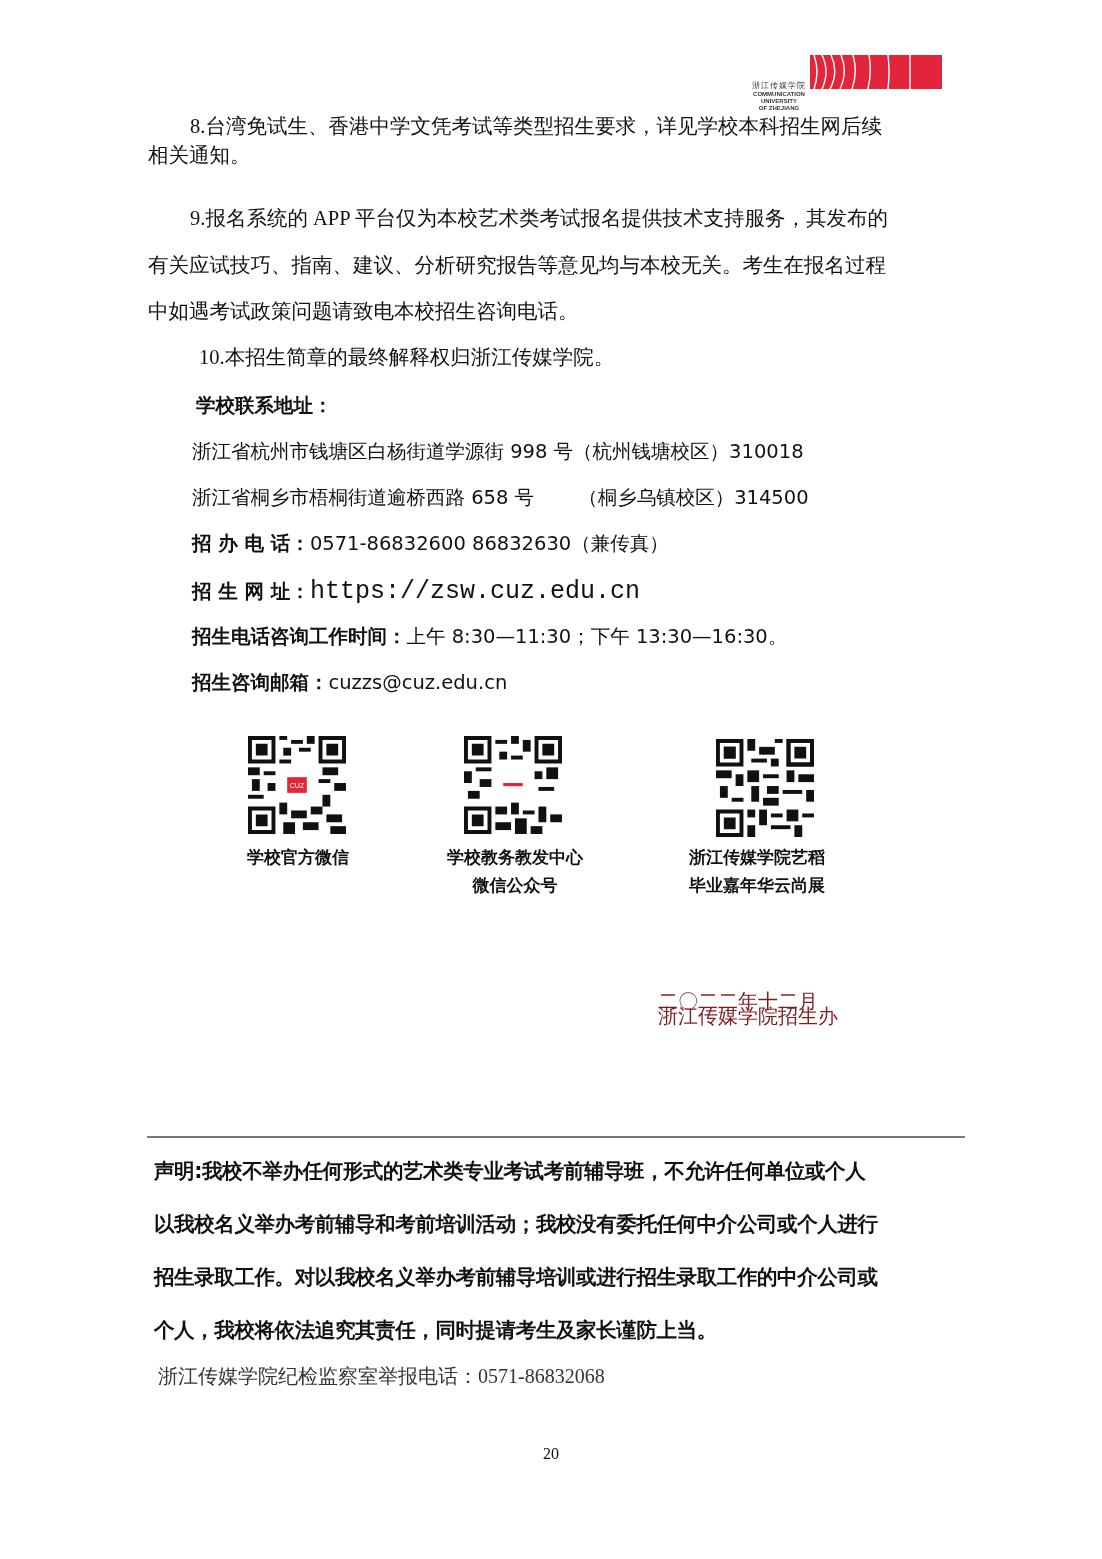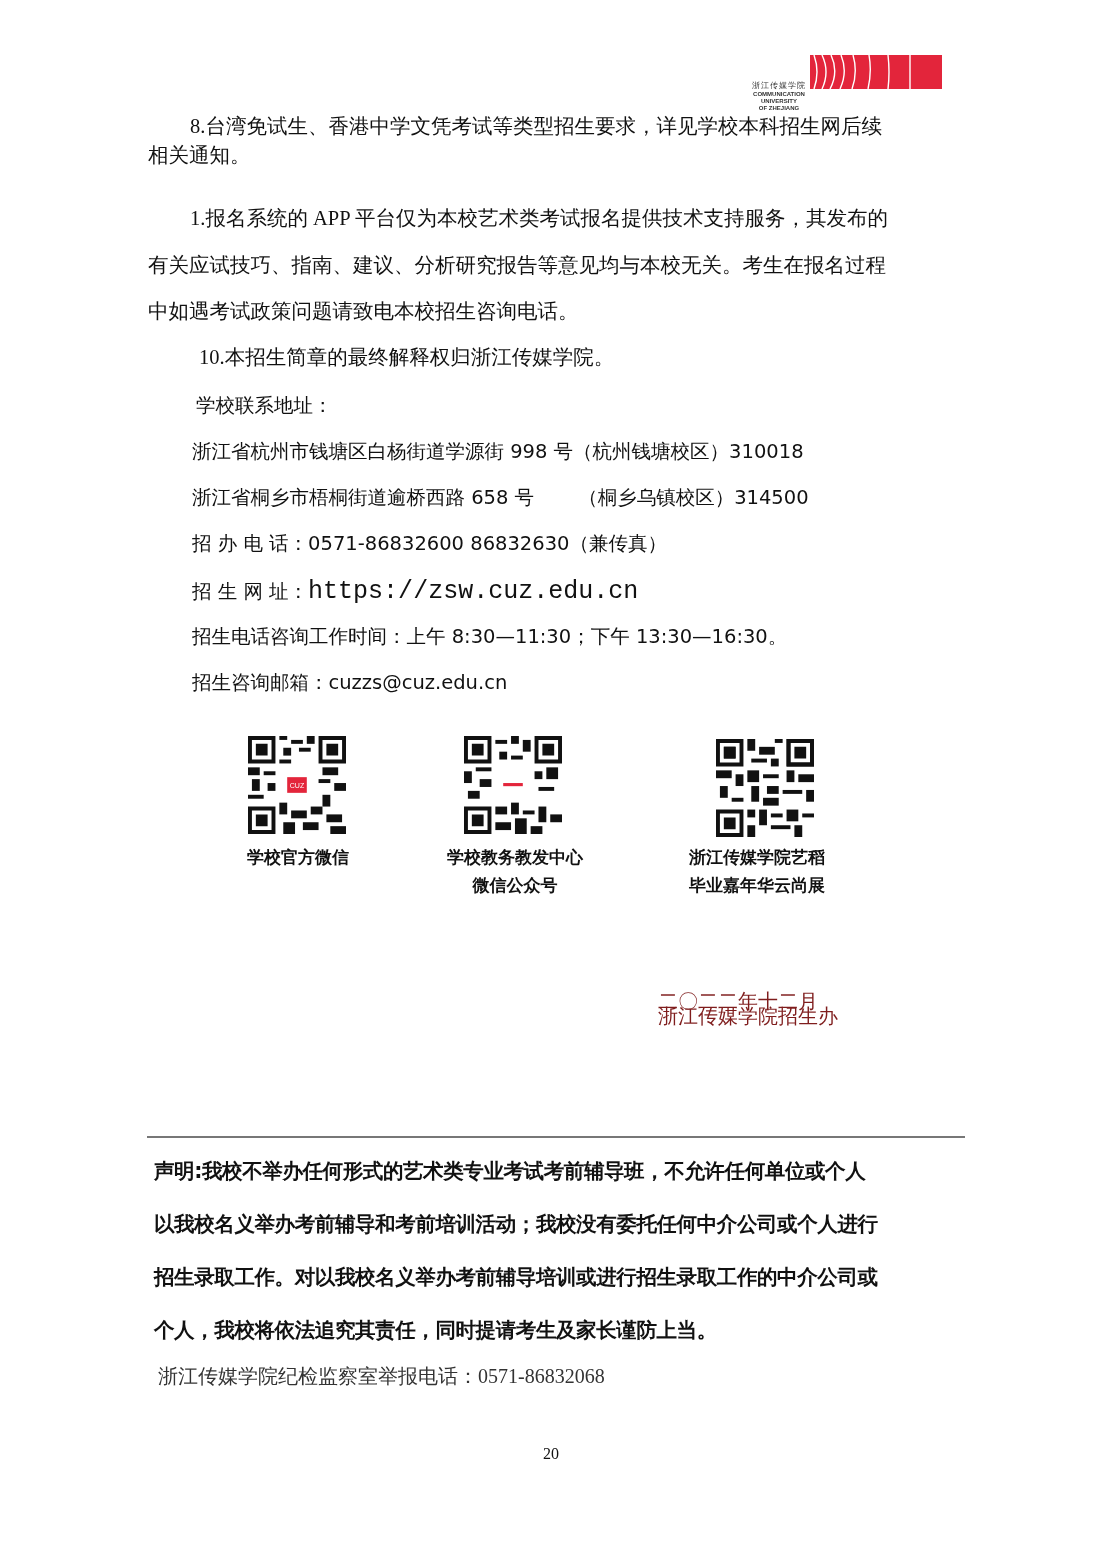--- a/index.html
+++ b/index.html
@@ -10,21 +10,21 @@
   
   .logo { position:absolute; left:752px; top:52px; width:202px; height:40px; display:flex; align-items:center; }
   .logo-text { display:flex; flex-direction:column; align-items:center; margin-right:4px;margin-top:48px; }
   .logo-cn { font-family:"DejaVu Serif", serif; font-size:8px; color:#333; letter-spacing:1px; line-height:10px; }
   .logo-en { font-family:"Liberation Sans", sans-serif; font-size:6px; color:#333; line-height:7px; font-weight:bold; text-align:right; }
   .logo-mark { width:132px; height:34px; background:#e3253b; position:relative; overflow:hidden; }
   .logo-mark svg { position:absolute; left:0; top:0; }
   .line { position:absolute; font-size:20.5px; white-space:nowrap; }
 
   .contact-line { position:absolute; left:192px; font-size:19.5px; white-space:nowrap; font-family:"DejaVu Sans", sans-serif; }
-  .contact-line .lbl { font-weight:normal; }
+  .contact-line .lbl { font-weight:bold; }
 
   .qr { position:absolute; width:98px; height:98px; }
   .qr-cap { position:absolute; font-family:"DejaVu Sans", sans-serif; font-weight:bold; font-size:17px; text-align:center; line-height:28px; white-space:nowrap; }
 
   .sign { position:absolute; left:658px; font-size:20px; font-family:"DejaVu Sans", sans-serif; color:#7f1d1d; }
 
   .rule { position:absolute; left:147px; top:1136px; width:818px; height:2px; background:#777; }
 
   .decl { position:absolute; left:154px; width:800px; font-size:20.5px; font-weight:bold; font-family:"DejaVu Sans", sans-serif; line-height:53px; letter-spacing:-0.4px; }
 
@@ -52,21 +52,21 @@
         <path d="M58 34 Q62 17 59 0"></path>
         <path d="M78 34 Q80 17 78 0"></path>
         <path d="M100 34 L100 0"></path>
       </g>
     </svg>
   </div>
 </div>
 
 <div class="line serif" style="left:190px; top:112px;">8.台湾免试生、香港中学文凭考试等类型招生要求，详见学校本科招生网后续</div>
 <div class="line serif" style="left:148px; top:141px;">相关通知。</div>
-<div class="line serif" style="left:190px; top:204px;">1.报名系统的 APP 平台仅为本校艺术类考试报名提供技术支持服务，其发布的</div>
+<div class="line serif" style="left:190px; top:204px;">9.报名系统的 APP 平台仅为本校艺术类考试报名提供技术支持服务，其发布的</div>
 <div class="line serif" style="left:148px; top:251px;">有关应试技巧、指南、建议、分析研究报告等意见均与本校无关。考生在报名过程</div>
 <div class="line serif" style="left:148px; top:297px;">中如遇考试政策问题请致电本校招生咨询电话。</div>
 <div class="line serif" style="left:199px; top:343px;">10.本招生简章的最终解释权归浙江传媒学院。</div>
 
 <div class="contact-line" style="left:196px; top:392px;">
   <span class="lbl">学校联系地址：</span>
 </div>
 <div class="contact-line" style="top:438px;">浙江省杭州市钱塘区白杨街道学源街 998 号（杭州钱塘校区）310018</div>
 <div class="contact-line" style="top:484px;">
   <span>浙江省桐乡市梧桐街道逾桥西路 658 号</span><span style="display:inline-block;width:44px;"></span><span>（桐乡乌镇校区）314500</span>

